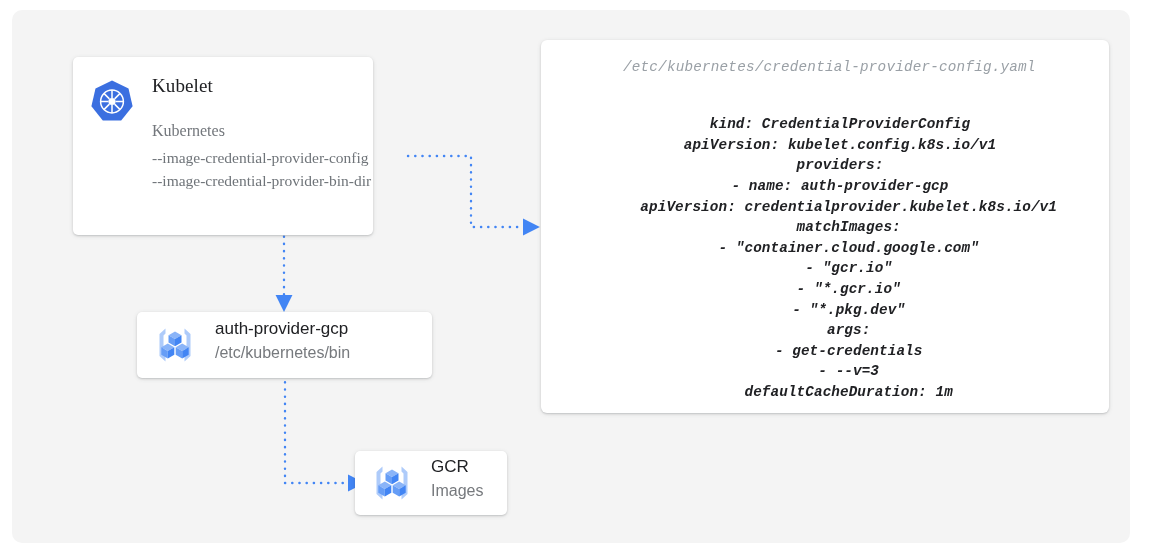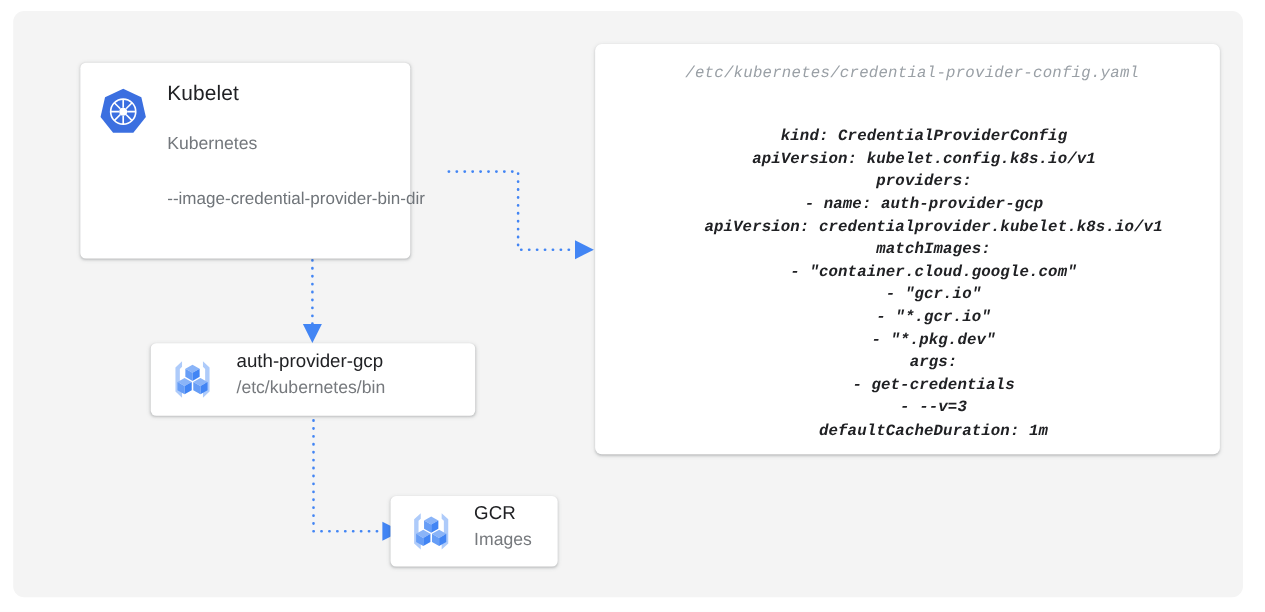--- a/index.html
+++ b/index.html
@@ -36,20 +36,21 @@
     box-shadow: 0 1px 2px rgba(60,64,67,0.22), 0 1px 5px rgba(60,64,67,0.10);
     box-sizing: border-box;
   }
 
   
   #kubelet-card {
     left: 73px;
     top: 57px;
     width: 300px;
     height: 178px;
+    font-family: Liberation Serif, serif;
   }
   #kubelet-card .k8s-logo {
     position: absolute;
     left: 15px;
     top: 21px;
     width: 48px;
     height: 48px;
   }
   #kubelet-card .title {
     position: absolute;
@@ -221,20 +222,21 @@
           <line x1="27.6" y1="23.5" x2="35.4" y2="23.5"></line>
           <line x1="15.9" y1="15.4" x2="21.4" y2="20.9"></line>
           <line x1="26.6" y1="26.1" x2="32.1" y2="31.6"></line>
           <line x1="32.1" y1="15.4" x2="26.6" y2="20.9"></line>
           <line x1="21.4" y1="26.1" x2="15.9" y2="31.6"></line>
         </g>
       </svg>
     </span>
     <div class="title">Kubelet</div>
     <div class="subtitle">Kubernetes</div>
+    <div class="flag f1">--image-credential-provider-config</div>
     <div class="flag f2">--image-credential-provider-bin-dir</div>
   </div>
 
   <div class="card" id="gcr-card">
     <span class="gcr-logo">
       <svg width="50" height="50" viewBox="0 0 50 50" xmlns="http://www.w3.org/2000/svg">
         <path d="M15.5 8.5 L9.5 14.0 L9.5 36.0 L15.5 41.5 L15.5 36.5 L13.5 34.5 L13.5 15.5 L15.5 13.5 Z" fill="#aecbfa"></path>
         <path d="M34.5 8.5 L40.5 14.0 L40.5 36.0 L34.5 41.5 L34.5 36.5 L36.5 34.5 L36.5 15.5 L34.5 13.5 Z" fill="#aecbfa"></path>
         <g>
           <path d="M25 11.5 L31.5 15.2 L25 18.9 L18.5 15.2 Z" fill="#8ab4f8"></path>

